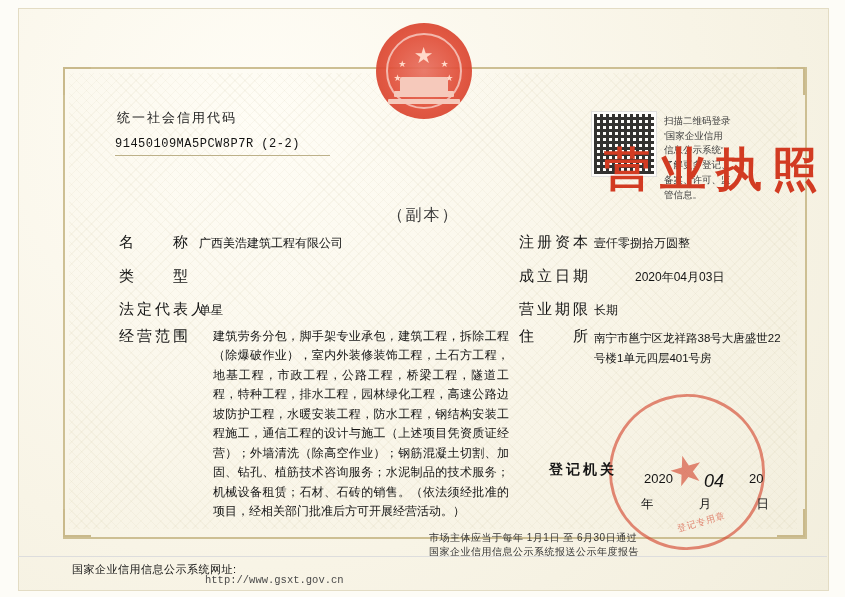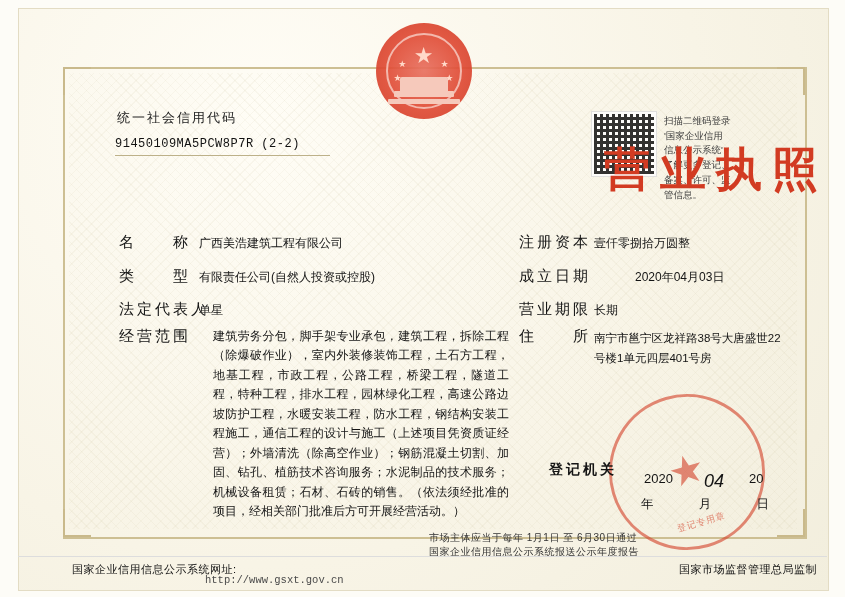--- a/index.html
+++ b/index.html
@@ -225,26 +225,26 @@
 
     <div class="qr"></div>
     <div class="qr-note" style="white-space:pre-line;">扫描二维码登录
 '国家企业信用
 信息公示系统'
 了解更多登记、
 备案、许可、监
 管信息。</div>
 
     <div class="title">营业执照</div>
+    <div class="subtitle">（副本）</div>
 
     <div class="field-label" style="left:100px;top:224px;">名　　称</div>
     <div class="field-value" style="left:180px;top:225px;">广西美浩建筑工程有限公司</div>
 
     <div class="field-label" style="left:100px;top:258px;">类　　型</div>
-    <div class="field-value" style="left:180px;top:259px;">有限责任公司(自然人投资或控股)</div>
 
     <div class="field-label" style="left:100px;top:291px;">法定代表人</div>
     <div class="field-value" style="left:180px;top:292px;">单星</div>
 
     <div class="field-label" style="left:100px;top:318px;">经营范围</div>
     <div class="scope-value">建筑劳务分包，脚手架专业承包，建筑工程，拆除工程（除爆破作业），室内外装修装饰工程，土石方工程，地基工程，市政工程，公路工程，桥梁工程，隧道工程，特种工程，排水工程，园林绿化工程，高速公路边坡防护工程，水暖安装工程，防水工程，钢结构安装工程施工，通信工程的设计与施工（上述项目凭资质证经营）；外墙清洗（除高空作业）；钢筋混凝土切割、加固、钻孔、植筋技术咨询服务；水泥制品的技术服务；机械设备租赁；石材、石砖的销售。（依法须经批准的项目，经相关部门批准后方可开展经营活动。）</div>
 
     <div class="field-label" style="left:500px;top:224px;">注册资本</div>
     <div class="field-value" style="left:575px;top:225px;">壹仟零捌拾万圆整</div>
 
@@ -272,14 +272,13 @@
       <span>日</span>
     </div>
 
     <div class="site">http://www.gsxt.gov.cn</div>
     <div class="foot-r1">市场主体应当于每年 1月1日 至 6月30日通过</div>
     <div class="foot-r2">国家企业信用信息公示系统报送公示年度报告</div>
   </div>
 
   <div class="bottom-rule"></div>
   <div class="bottom-left">国家企业信用信息公示系统网址:</div>
-  <div class="bottom-right">国家市场监督管理总局监制</div>
 </div>
 
 </body></html>

